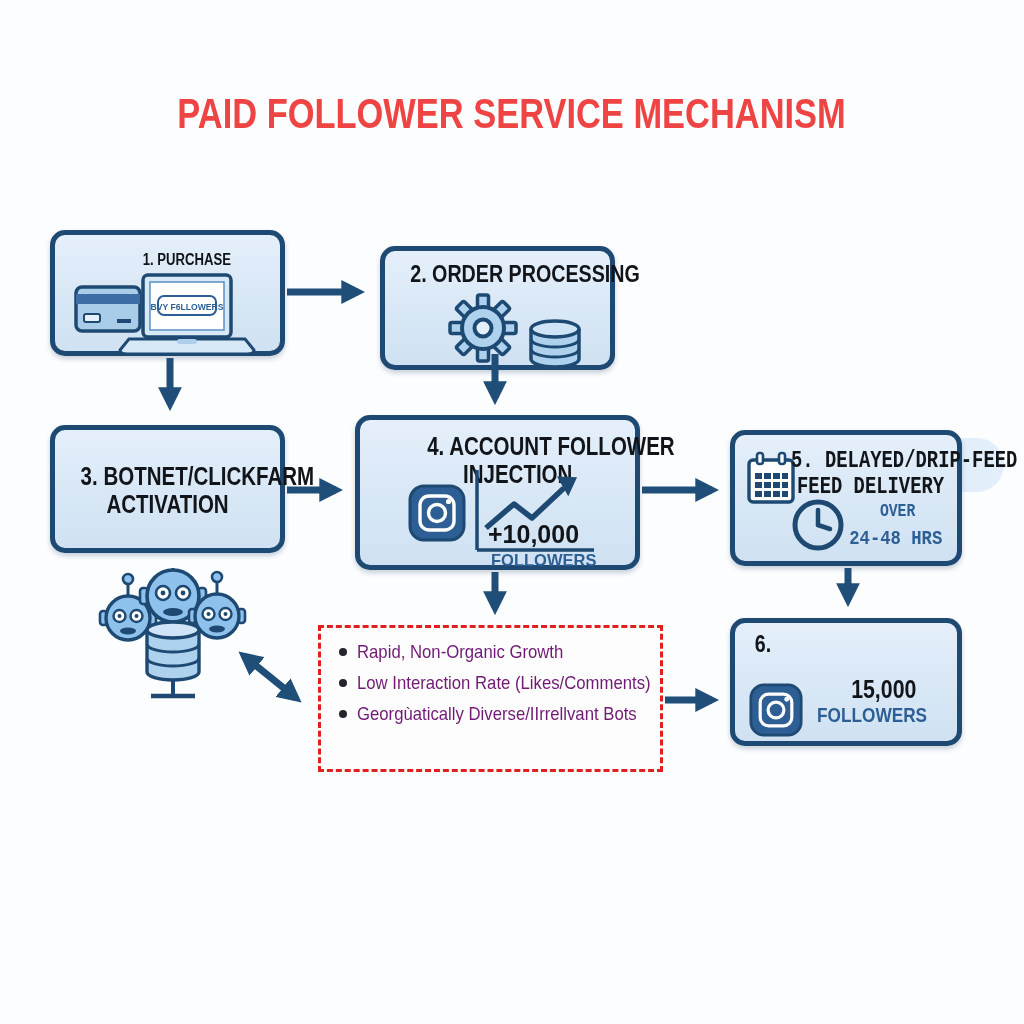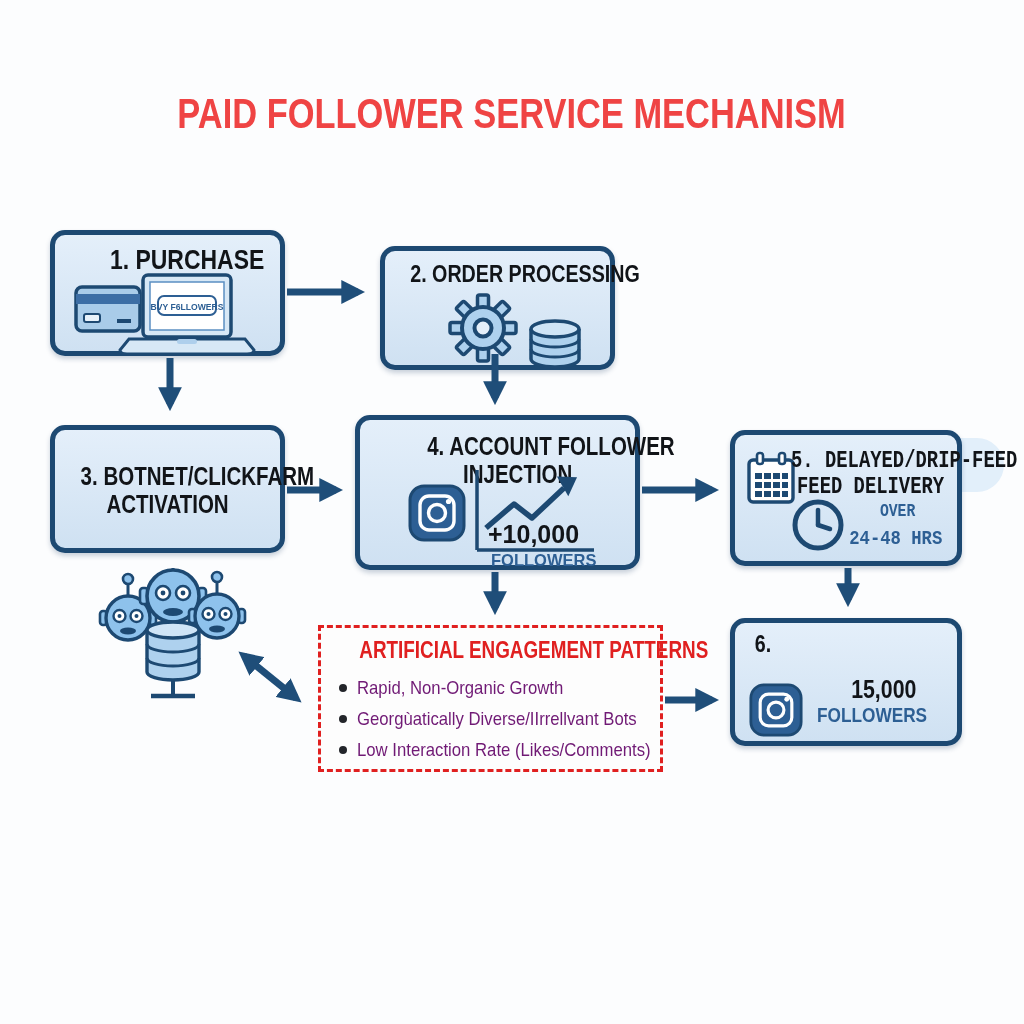--- a/index.html
+++ b/index.html
@@ -44,21 +44,21 @@
 
 <div class="canvas">
 
   <div class="title">
     <span class="cond">PAID FOLLOWER SERVICE MECHANISM</span>
   </div>
 
   <div class="blob" style="left:930px;top:438px;width:74px;height:54px;border-radius:0 27px 27px 0;"></div>
 
   <div class="box" style="left:50px;top:230px;width:235px;height:126px;">
-    <div class="hd" style="margin-top:9px;font-size:28px;padding-left:38px;">
+    <div class="hd" style="margin-top:16px;font-size:16px;padding-left:38px;">
       <span class="cond">1. PURCHASE</span>
     </div>
     <svg width="72" height="56" viewBox="0 0 72 56" style="position:absolute;left:18px;top:46px;">
       <rect x="3" y="6" width="64" height="44" rx="6" fill="#a9cce9" stroke="#1d4972" stroke-width="3.5"></rect>
       <rect x="3" y="13" width="64" height="10" fill="#3c6ea5"></rect>
       <rect x="11" y="33" width="16" height="8" rx="2" fill="#e8f2fa" stroke="#1d4972" stroke-width="2"></rect>
       <line x1="44" y1="40" x2="58" y2="40" stroke="#1d4972" stroke-width="4"></line>
     </svg>
     <svg width="140" height="84" viewBox="0 0 140 84" style="position:absolute;left:62px;top:38px;">
       <rect x="26" y="2" width="88" height="62" rx="5" fill="#d7e8f6" stroke="#1d4972" stroke-width="3.5"></rect>
@@ -175,32 +175,29 @@
       <rect x="12" y="12" width="34" height="34" rx="9" fill="none" stroke="#ffffff" stroke-width="3.4"></rect>
       <circle cx="29" cy="29" r="8.5" fill="none" stroke="#ffffff" stroke-width="3.4"></circle>
       <circle cx="40.5" cy="17.5" r="2.6" fill="#ffffff"></circle>
     </svg>
     <div class="hd blue" style="position:absolute;left:70px;top:80px;width:130px;font-size:21px;">
       <span class="cond">FOLLOWERS</span>
     </div>
   </div>
 
   <div class="red-box" style="left:318px;top:625px;width:345px;height:147px;">
-    <div class="red-title">
-      <span class="cond">ARTIFICIAL ENGAGEMENT PATTERNS</span>
-    </div>
     <ul class="bullets">
       <li>
         <span class="cond-l">Rapid, Non-Organic Growth</span>
       </li>
       <li>
-        <span class="cond-l">Georgùatically Diverse/IIrrellvant Bots</span>
+        <span class="cond-l">Low Interaction Rate (Likes/Comments)</span>
       </li>
       <li>
-        <span class="cond-l">Low Interaction Rate (Likes/Comments)</span>
+        <span class="cond-l">Georgùatically Diverse/IIrrellvant Bots</span>
       </li>
     </ul>
   </div>
 
   <svg width="230" height="150" viewBox="0 0 230 150" style="position:absolute;left:95px;top:568px;z-index:2;">
 
     <g transform="translate(33,50)">
       <line x1="0" y1="-36" x2="0" y2="-22" stroke="#1d4972" stroke-width="3"></line>
       <circle cy="-39" r="5" fill="#8ec2ec" stroke="#1d4972" stroke-width="2.6"></circle>
       <rect x="-28" y="-7" width="7" height="14" rx="3" fill="#8ec2ec" stroke="#1d4972" stroke-width="2.6"></rect>

